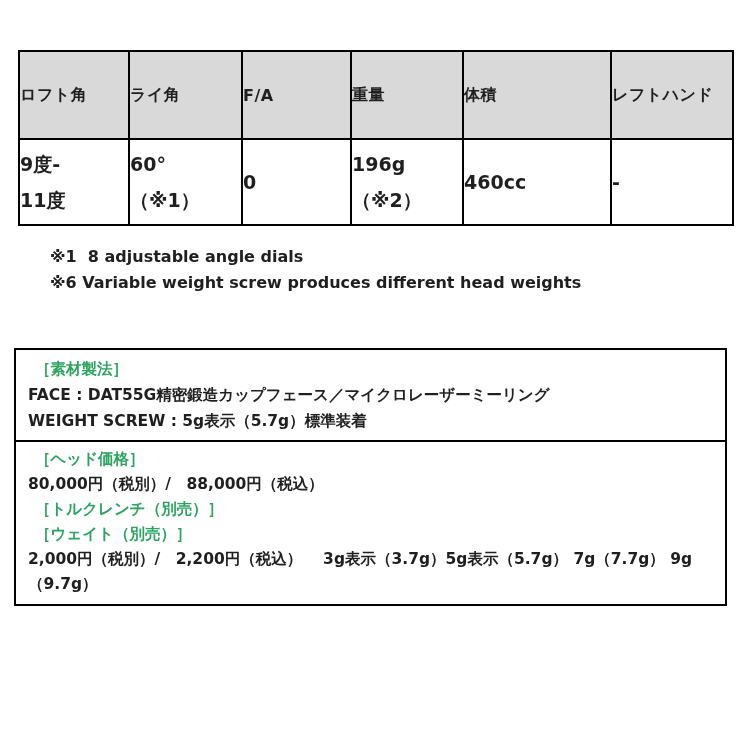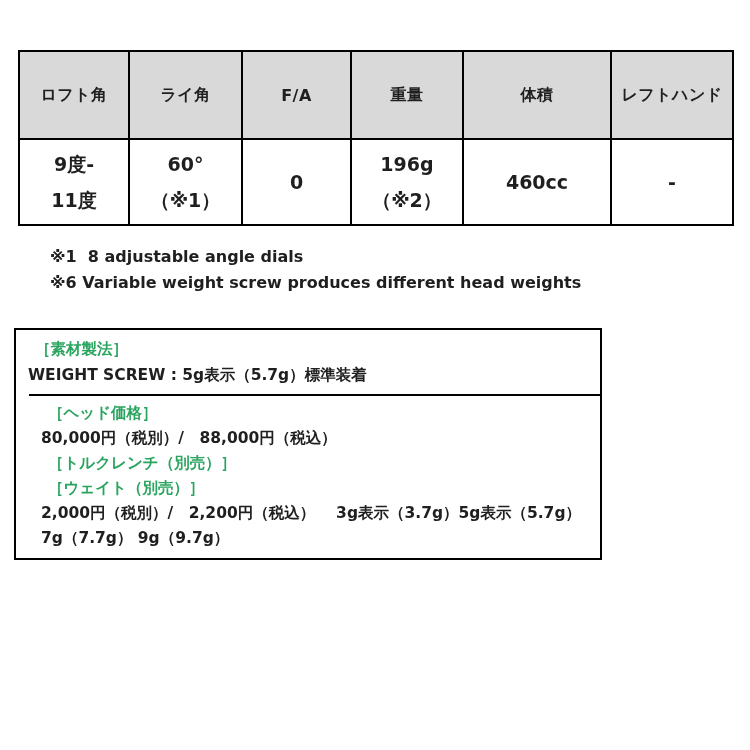--- a/index.html
+++ b/index.html
@@ -29,21 +29,21 @@
     position: absolute;
     top: 50px;
     left: 18px;
     width: 714px;
     border-collapse: collapse;
     table-layout: fixed;
   }
   table.spec th,
   table.spec td {
     border: 2px solid var(--border);
-    text-align: center;
+    text-align: left;
     vertical-align: middle;
   }
   table.spec th {
     background: var(--header-bg);
     height: 88px;
     font-size: 16px;
     font-weight: 700;
     letter-spacing: 0.5px;
   }
   table.spec td {
@@ -63,36 +63,35 @@
     width: 712px;
     font-size: 16px;
     line-height: 26px;
     margin-left: 30px;
   }
   .note-line { white-space: pre-wrap; }
 
   
   .info-box {
     position: absolute;
-    top: 328px;
+    top: 348px;
     left: 14px;
-    width: 588px;
+    width: 713px;
     border: 2px solid var(--border);
     background: #ffffff;
   }
   .box-section {
     padding: 6px 12px 6px 12px;
     font-size: 15.5px;
     line-height: 26px;
   }
   .box-section.pricing {
     border-top: 2px solid var(--border);
     padding: 5px 12px 7px 12px;
     line-height: 25px;
-    margin-left: 13px;
   }
   .line { white-space: pre-wrap; }
   .line-heading {
     color: var(--accent-green);
     padding-left: 7px;
   }
 </style>
 </head>
 <body>
 
@@ -134,20 +133,21 @@
 
   <div class="notes">
     <div class="note-line">※1  8 adjustable angle dials</div>
     <div class="note-line">※6 Variable weight screw produces different head weights</div>
   </div>
 
   <div class="info-box">
 
     <div class="box-section">
       <div class="line line-heading">［素材製法］</div>
+      <div class="line">FACE : DAT55G精密鍛造カップフェース／マイクロレーザーミーリング</div>
       <div class="line">WEIGHT SCREW : 5g表示（5.7g）標準装着</div>
     </div>
 
     <div class="box-section pricing">
       <div class="line line-heading">［ヘッド価格］</div>
       <div class="line">80,000円（税別）/　88,000円（税込）</div>
       <div class="line line-heading">［トルクレンチ（別売）］</div>
       <div class="line line-heading">［ウェイト（別売）］</div>
       <div class="line">2,000円（税別）/　2,200円（税込）　 3g表示（3.7g）5g表示（5.7g） 7g（7.7g） 9g（9.7g）</div>
     </div>

